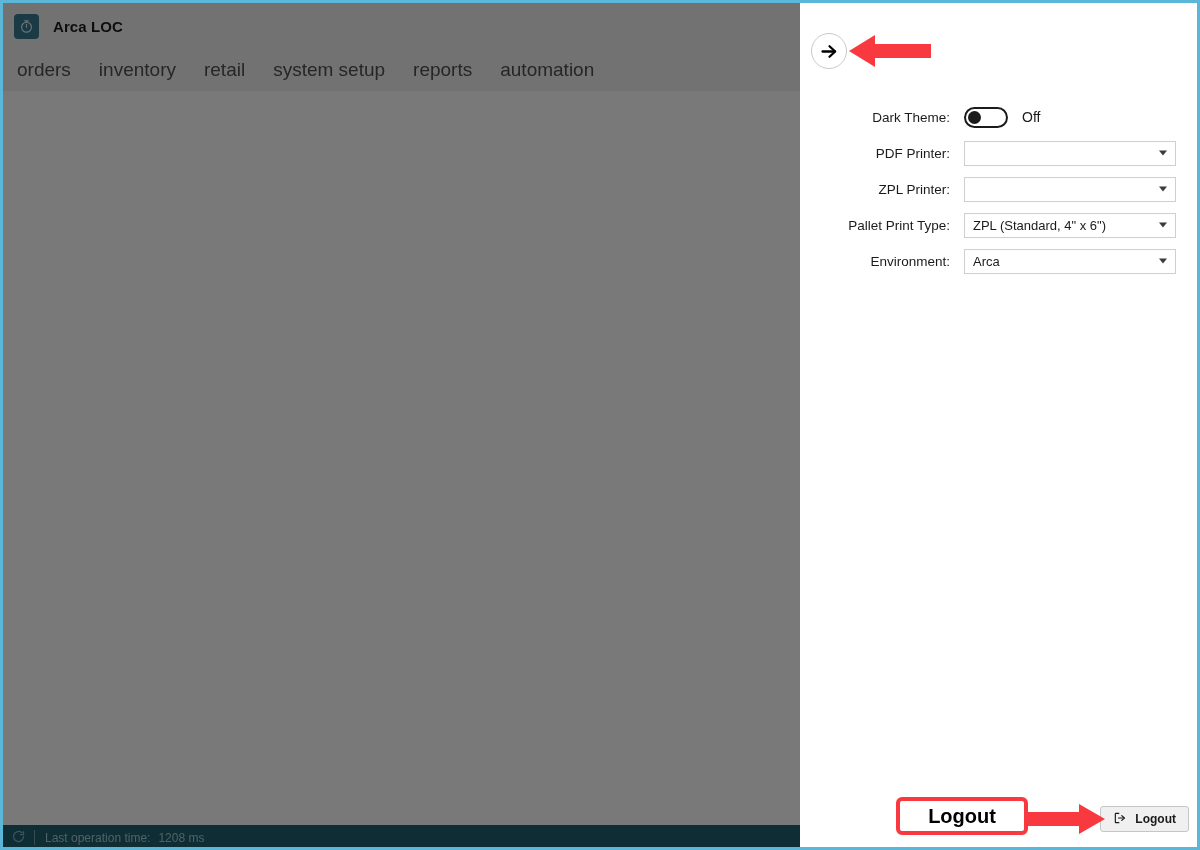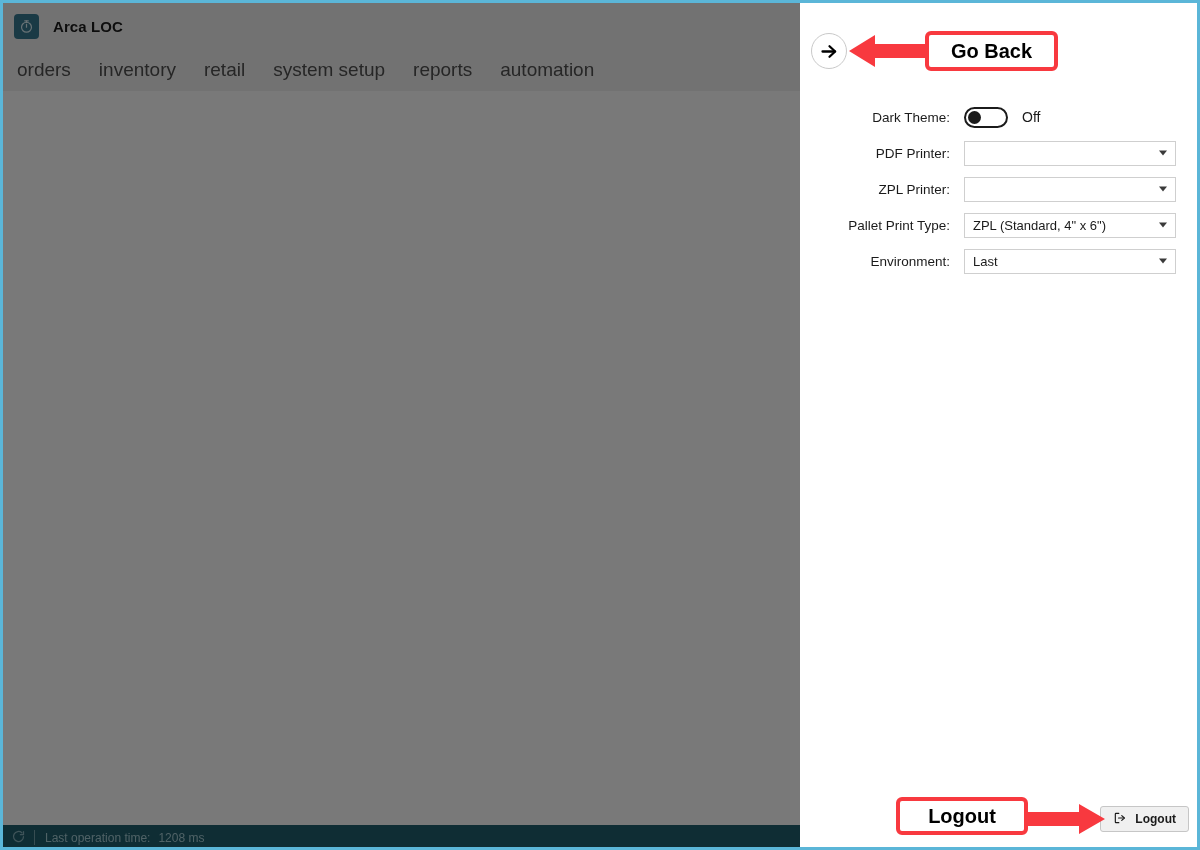--- a/index.html
+++ b/index.html
@@ -371,21 +371,21 @@
         <div class="form-label">Pallet Print Type:</div>
         <div class="field select">
           <span class="field-value">ZPL (Standard, 4" x 6")</span>
           <span class="caret"></span>
         </div>
       </div>
 
       <div class="form-row">
         <div class="form-label">Environment:</div>
         <div class="field select">
-          <span class="field-value">Last</span>
+          <span class="field-value">Arca</span>
           <span class="caret"></span>
         </div>
       </div>
 
     </div>
 
     <div class="logout-btn">
       <span>
         <svg width="14" height="14" viewBox="0 0 24 24" fill="none" stroke="#1b1b1b" stroke-width="2" stroke-linecap="round" stroke-linejoin="round">
           <path d="M10 4 H5 a1 1 0 0 0 -1 1 v14 a1 1 0 0 0 1 1 h5"></path>
@@ -402,16 +402,15 @@
       <path d="M0 19 L26 3 L26 12 L82 12 L82 26 L26 26 L26 35 Z" fill="#f8393f"></path>
     </g>
   </svg>
 
   <svg class="arrow-svg" style="left:1022px; top:797px;" width="82" height="38" viewBox="0 0 82 38">
     <g transform="translate(1,1)">
       <path d="M79 18 L53 3 L53 11 L0 11 L0 25 L53 25 L53 33 Z" fill="#f8393f"></path>
     </g>
   </svg>
 
-  <div class="callout callout-goback">Go Back</div>
   <div class="callout callout-logout">Logout</div>
 
 </div>
 
 </body></html>

